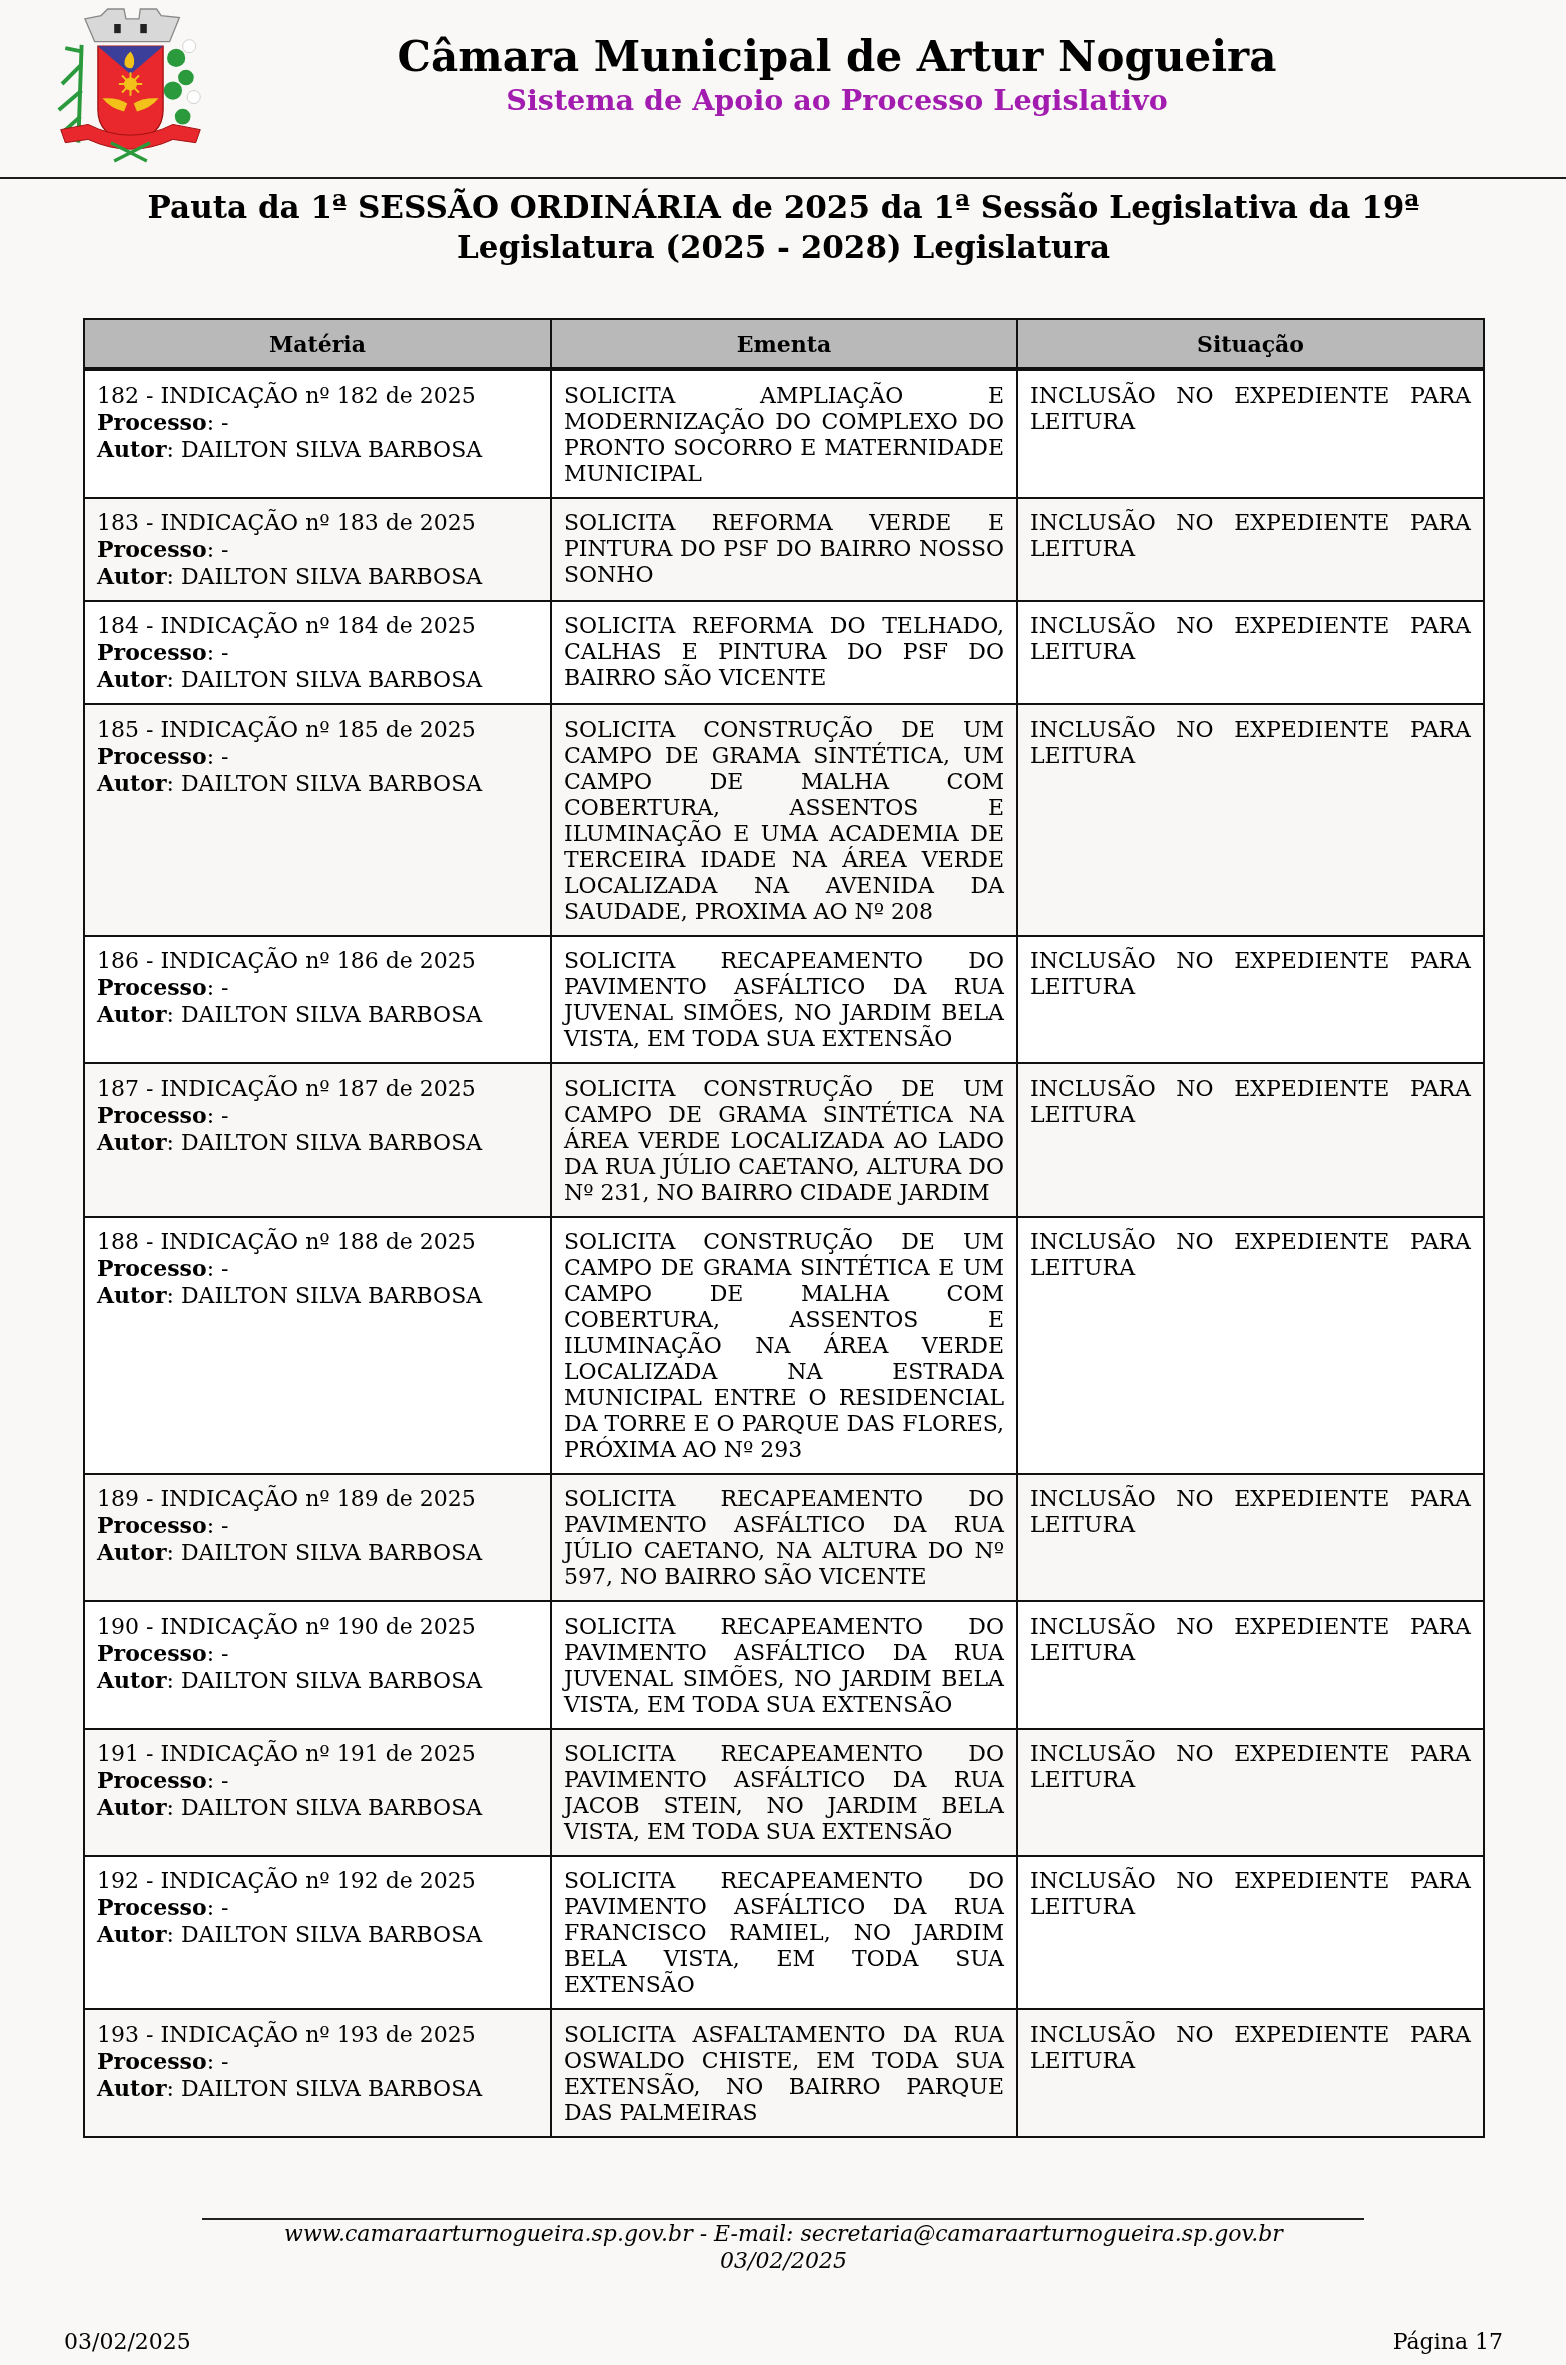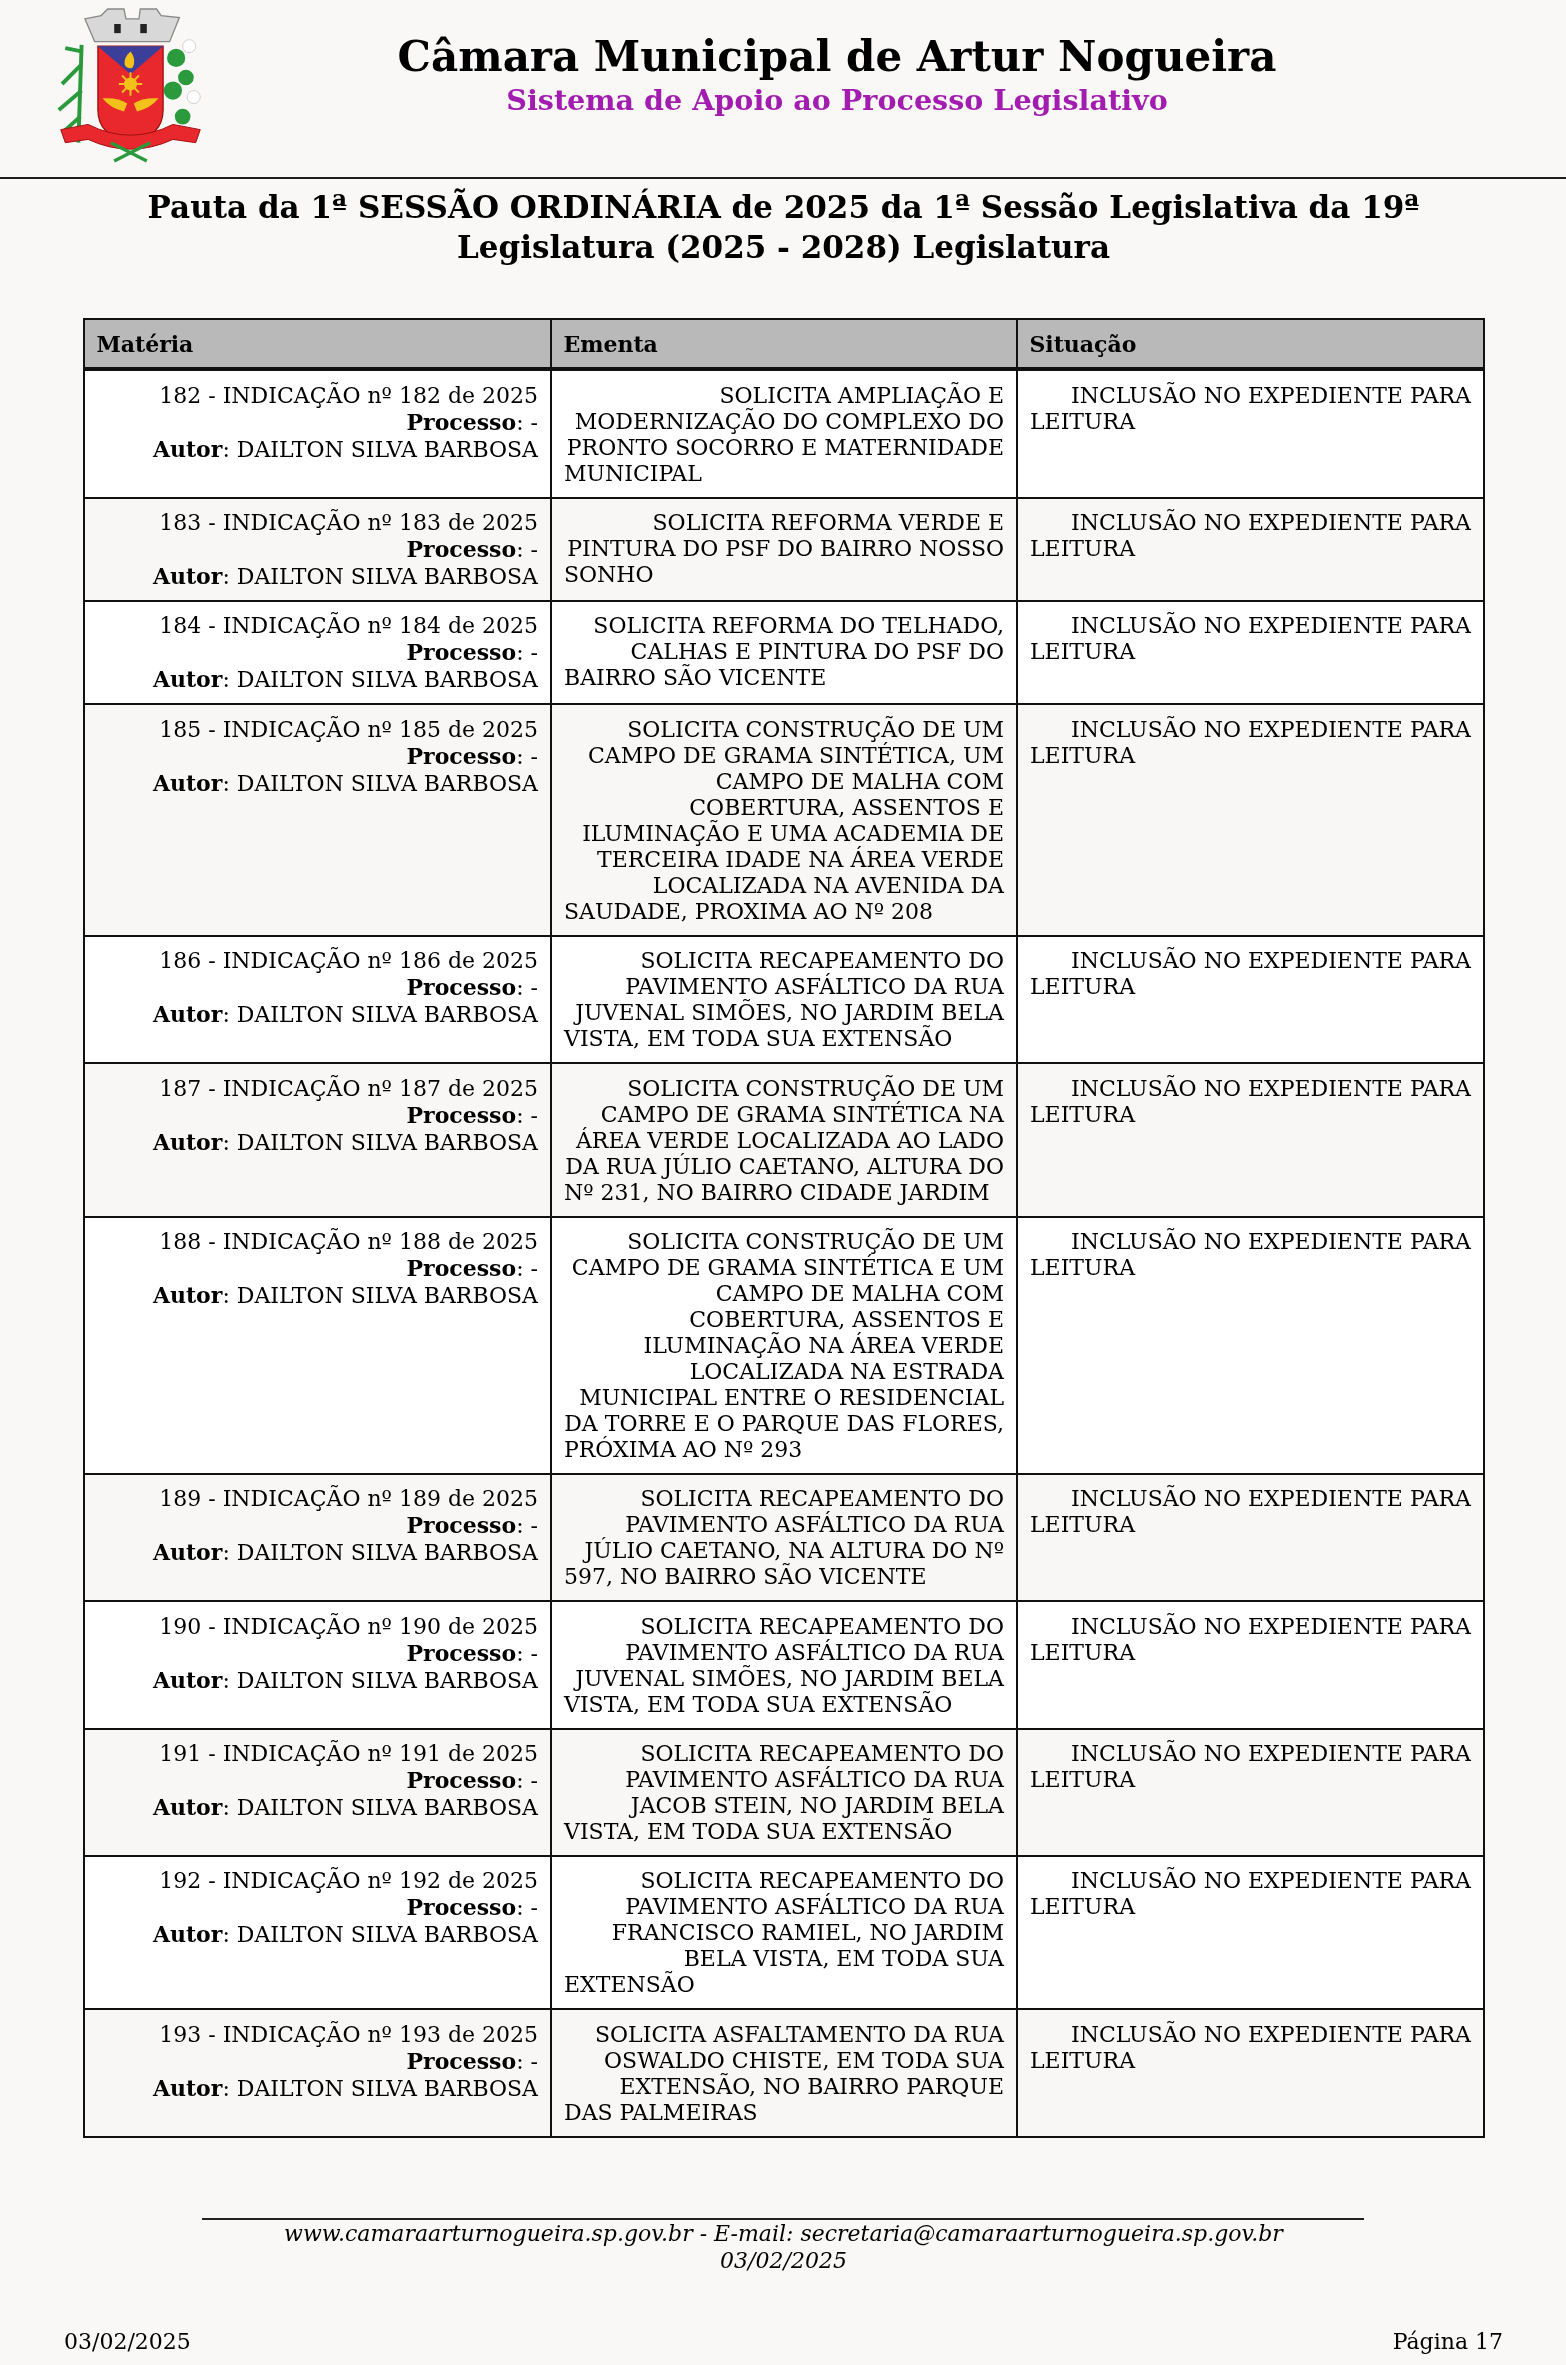--- a/index.html
+++ b/index.html
@@ -57,33 +57,32 @@
     border-collapse: collapse;
     font-size: 22px;
     line-height: 26px;
     table-layout: fixed;
   }
   table.pauta col.c1 { width: 467px; }
   table.pauta col.c2 { width: 466px; }
   table.pauta col.c3 { width: 467px; }
   table.pauta th {
     background: #b9b9b9;
-    text-align: left;
+    text-align: center;
     font-weight: bold;
     font-size: 22px;
     padding: 10px 11.4px 8.6px 11.4px;
     border: 2.1px solid #111;
     border-bottom-width: 4.3px;
     height: 28.6px;
   }
   table.pauta td {
     border: 2.1px solid #111;
     vertical-align: top;
     padding: 11.4px 12px 10px 12px;
-    text-align: right;
   }
   table.pauta tr.odd td { background: #ffffff; }
   table.pauta tr.even td { background: #f8f7f5; }
   td.ementa, td.situacao { text-align: justify; text-align-last: left; }
   .lbl { font-weight: bold; }
   .footer-rule {
     position: absolute;
     left: 202px; width: 1162px; top: 2218px;
     height: 2.1px;
     background: #222;

